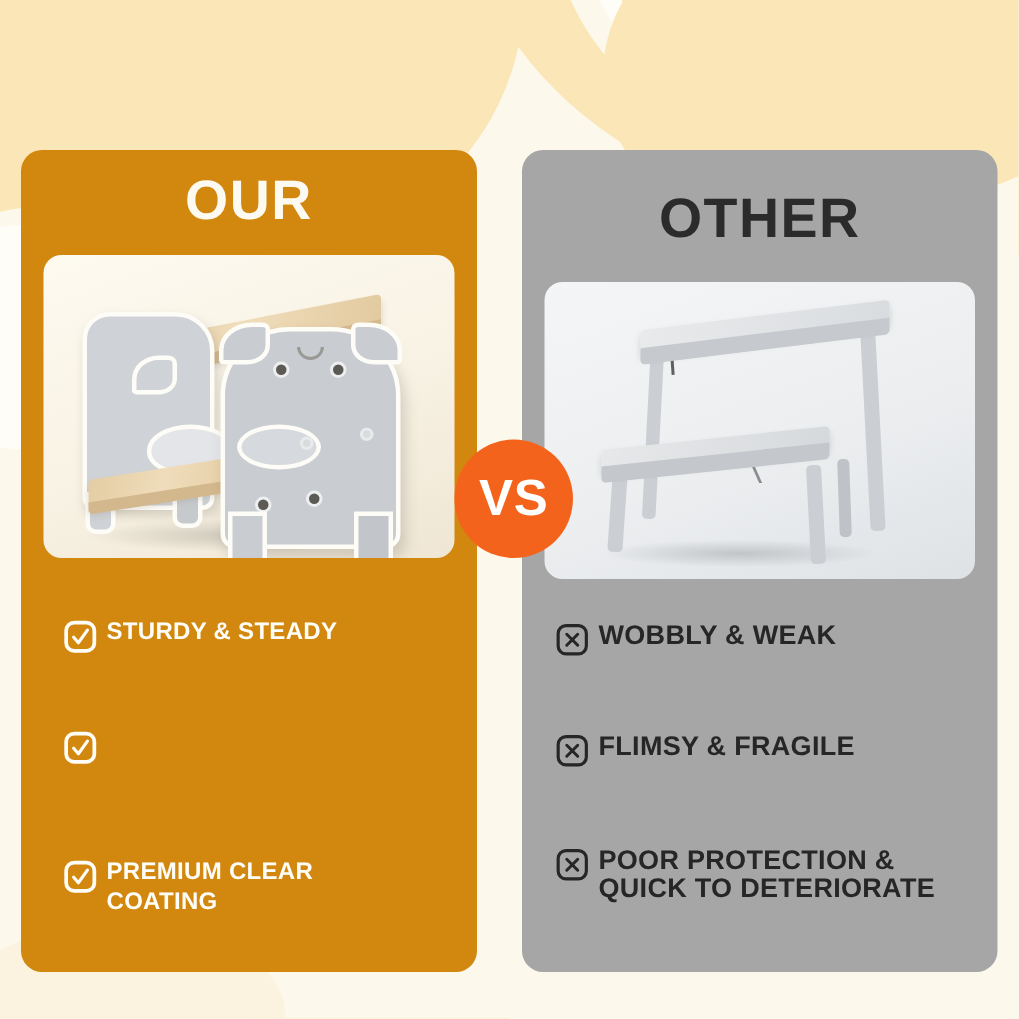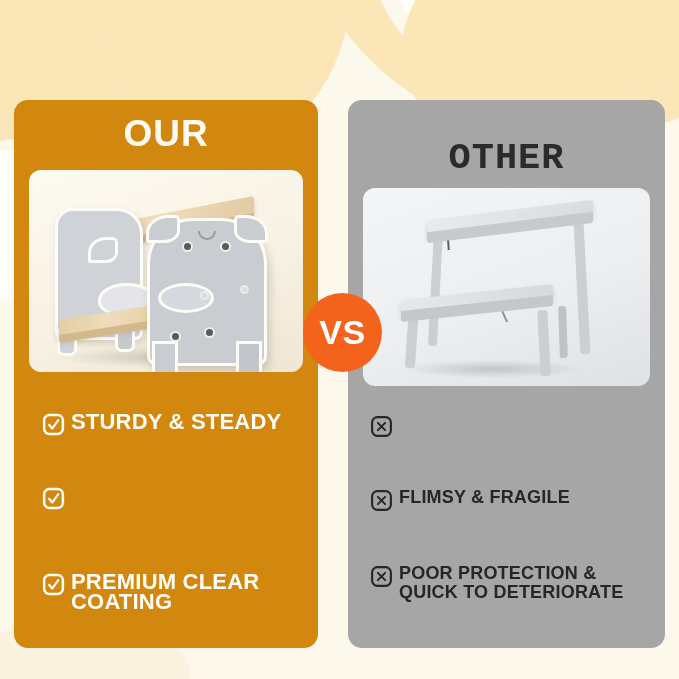--- a/index.html
+++ b/index.html
@@ -90,22 +90,21 @@
     width:100%; text-align:center;
     font-weight:bold; letter-spacing:1px;
     font-family:"Liberation Sans", sans-serif;
   }
   .panel-our .panel-head{
     color:#fdfaf2; font-size:37px; line-height:40px;
     padding-top:14px;
   }
   .panel-other .panel-head{
     color:#2b2b2b; font-size:37px; line-height:40px;
-    padding-top:38px;
-    font-family:Liberation Mono, monospace;
+    padding-top:26px;
   }
 
   
   .photo-card{
     position:absolute; border-radius:12px; overflow:hidden;
   }
   .photo-our{
     left:15px; top:70px; width:274px; height:202px;
     background:linear-gradient(160deg,#fdfaf0 0%,#f8f2e4 55%,#efe6d4 100%);
   }
@@ -289,21 +288,21 @@
   .list-our{ top:312px; }
   .list-other{ top:312px; }
 
   .bullet{ position:absolute; display:flex; align-items:flex-start; }
   .b-icon{
     flex:0 0 auto; width:23px; height:23px; margin-right:6px; margin-top:1px;
     position:relative;
   }
   .b-icon svg{ display:block; width:23px; height:23px; }
   .b-text{
-    font-weight:bold; font-size:22px; line-height:20px;
+    font-weight:bold; font-size:16px; line-height:20px;
     letter-spacing:.2px;
     font-family:"Liberation Sans", sans-serif;
     white-space:pre-line;
   }
   .panel-our .b-text{ color:#fffdf8; }
   .panel-other .b-text{ color:#262626; font-size:18px; line-height:19px; }
 
   
   .our-b1{ left:28px; top:0px; }
   .our-b2{ left:28px; top:74px; }
@@ -420,20 +419,21 @@
     </div>
 
     <div class="list list-other">
       <div class="bullet other-b1">
         <span class="b-icon">
           <svg viewBox="0 0 24 24">
               <rect x="2.2" y="2.2" width="19.6" height="19.6" rx="5.5" ry="5.5" fill="none" stroke="#262626" stroke-width="2.2"></rect>
               <path d="M8.2 8.2 L15.8 15.8 M15.8 8.2 L8.2 15.8" fill="none" stroke="#262626" stroke-width="2.1" stroke-linecap="round"></path>
             </svg>
         </span>
+        <span class="b-text">WOBBLY &amp; WEAK</span>
       </div>
       <div class="bullet other-b2">
         <span class="b-icon">
           <svg viewBox="0 0 24 24">
               <rect x="2.2" y="2.2" width="19.6" height="19.6" rx="5.5" ry="5.5" fill="none" stroke="#262626" stroke-width="2.2"></rect>
               <path d="M8.2 8.2 L15.8 15.8 M15.8 8.2 L8.2 15.8" fill="none" stroke="#262626" stroke-width="2.1" stroke-linecap="round"></path>
             </svg>
         </span>
         <span class="b-text">FLIMSY &amp; FRAGILE</span>
       </div>

